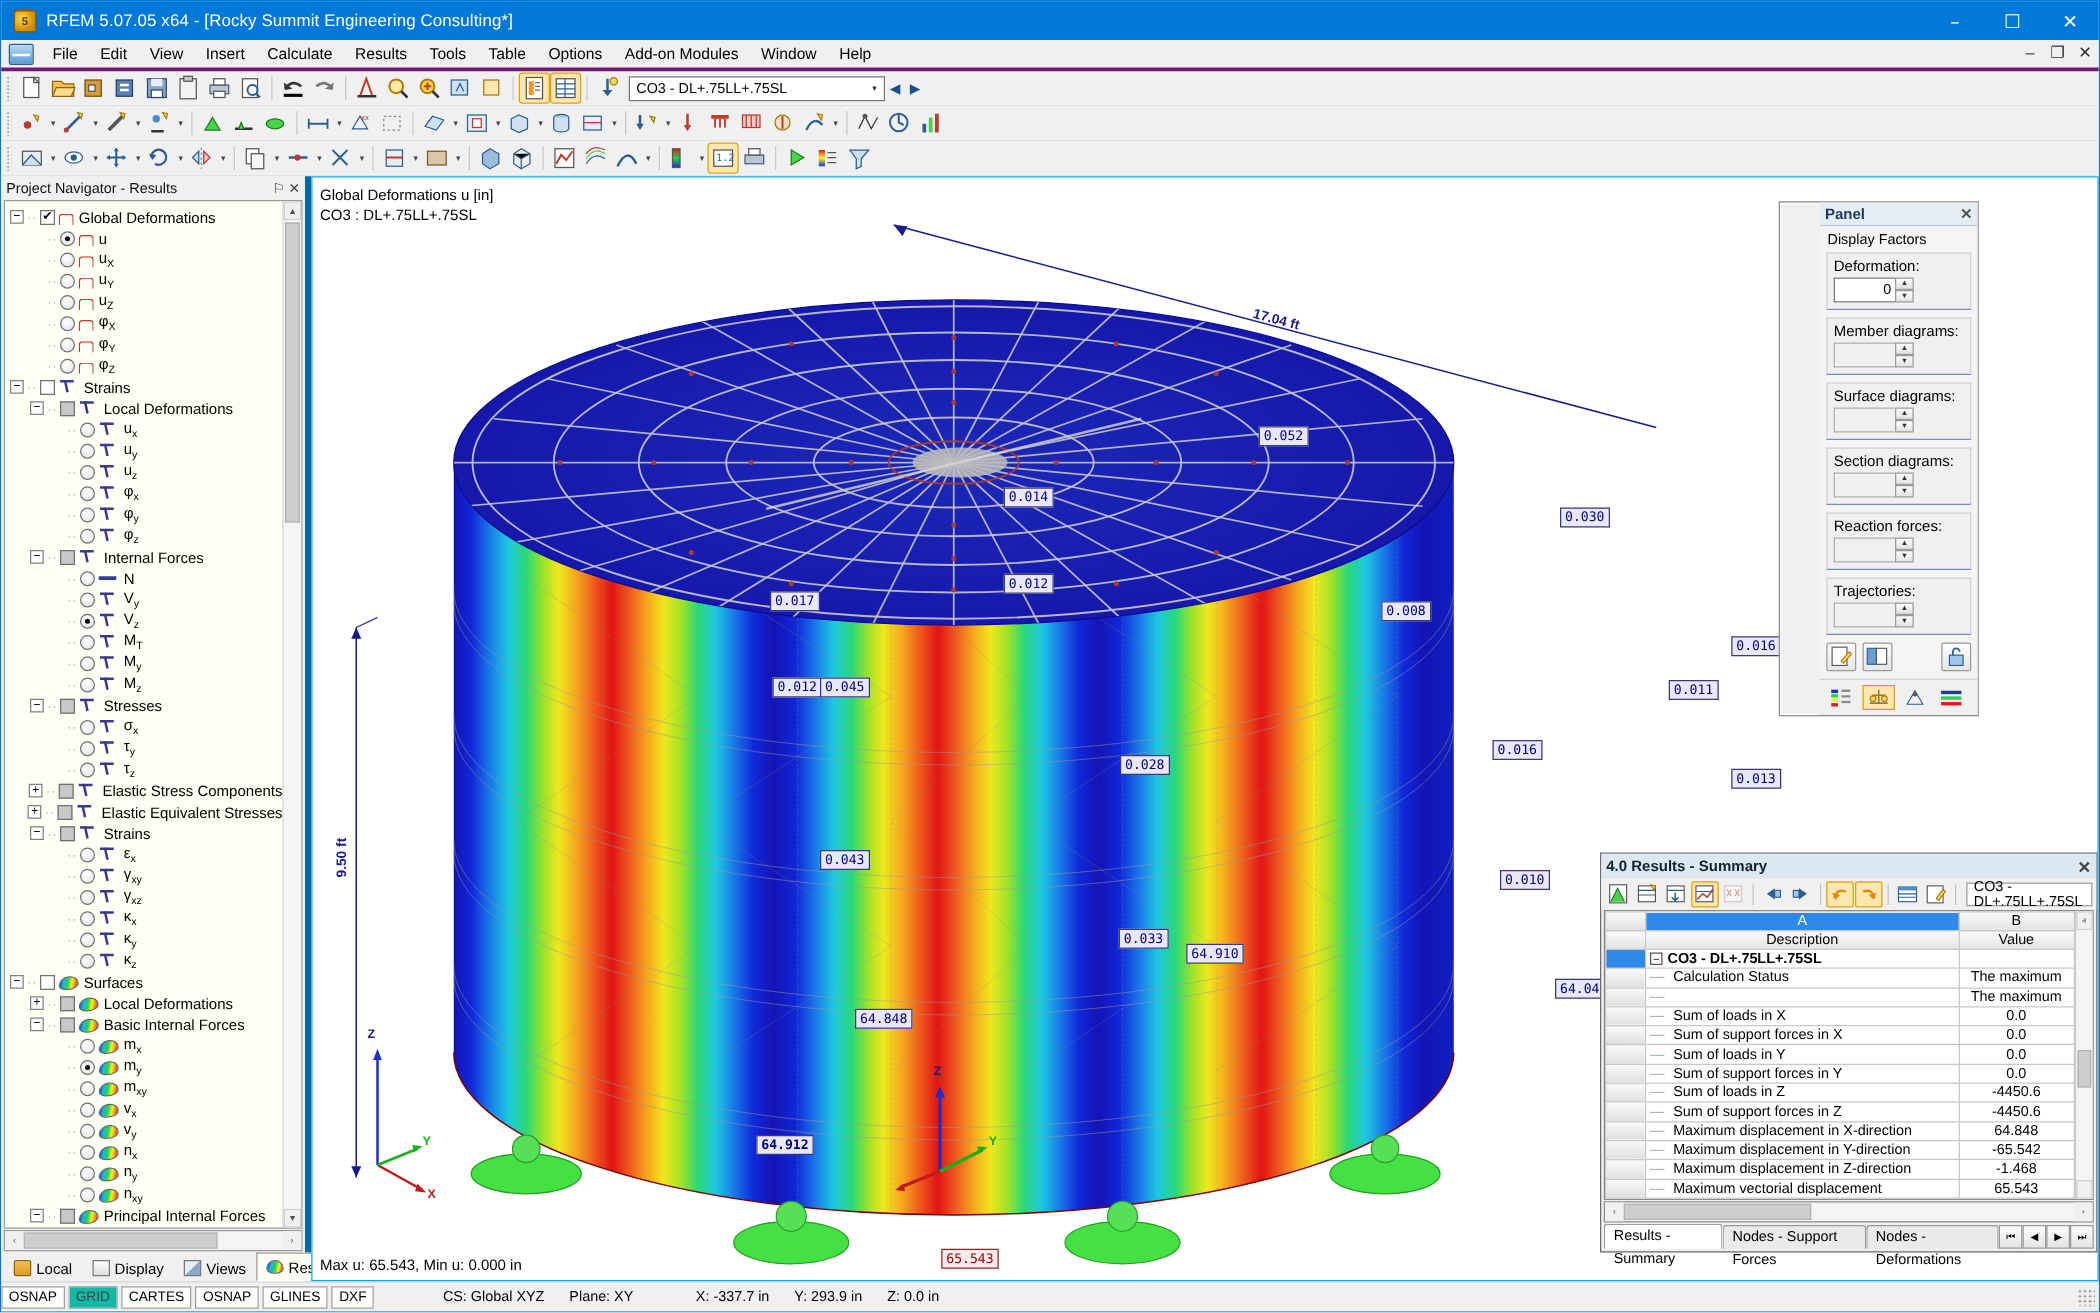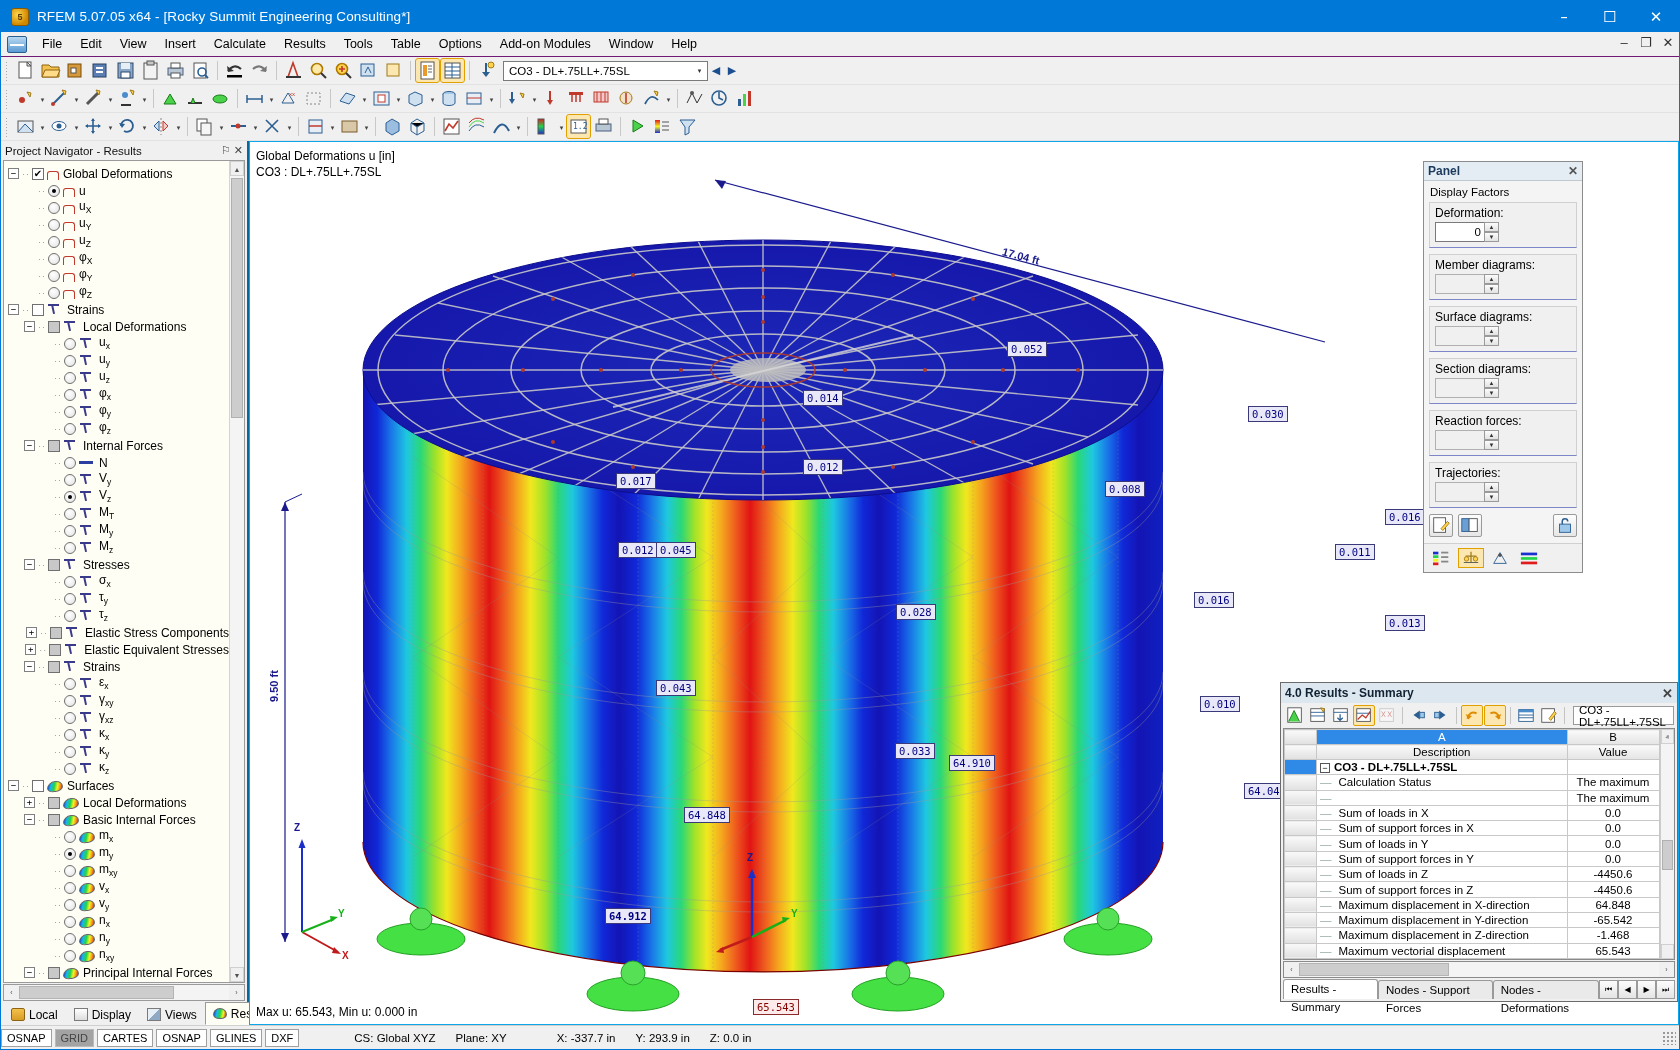--- a/index.html
+++ b/index.html
@@ -33,21 +33,21 @@
   .titlebar .title { font-size: 13.5px; letter-spacing: .1px; }
   .titlebar .spacer { flex: 1; }
   .win-btn {
     width: 46px; height: 31px; display: flex; align-items: center; justify-content: center;
     color: #fff; font-size: 15px; font-family: "DejaVu Sans", sans-serif;
   }
 
   
   .menubar {
     height: 25px; background: #f0f0f0; display: flex; align-items: center;
-    border-bottom: 1px solid #701a75; flex: none; position: relative;
+    border-bottom: 3px solid #701a75; flex: none; position: relative;
   }
   .menubar .mdi-icon {
     width: 20px; height: 17px; margin: 0 6px 0 6px;
     background: linear-gradient(#b8d8f0, #5a9bd4);
     border: 1px solid #2b5f92; border-radius: 2px;
     position: relative;
   }
   .menubar .mdi-icon::after {
     content: ""; position: absolute; left: 2px; right: 2px; top: 7px;
     height: 2px; background: #fff;
@@ -82,21 +82,21 @@
   }
   .lc-combo .arrow { margin-left: auto; width: 15px; text-align: center; font-size: 7px; color:#333; }
   .nav-arrow { width: 16px; text-align: center; color: #1c4f8f; font-size: 11px; }
 
   
   .body-row { flex: 1; display: flex; min-height: 0; position: relative; }
 
   
   .navigator {
     width: 248px; background: #f0f0f0; display: flex; flex-direction: column;
-    border-right: 2px solid #0369a1; flex: none;
+    border-right: 5px solid #0369a1; flex: none;
   }
   .nav-header {
     height: 19px; background: #f0f0f0; display: flex; align-items: center;
     font-size: 11.5px; padding: 0 4px; color: #111;
   }
   .nav-header .hdr-btns { margin-left: auto; display: flex; gap: 3px; color: #444; font-size: 11px; }
   .nav-tree-wrap {
     flex: 1; background: #fffef4; border: 1px solid #9a9a9a; margin: 0 2px;
     display: flex; overflow: hidden; position: relative;
   }
@@ -199,20 +199,21 @@
   .dimtext {
     position: absolute; color: #1a1a8c; font-size: 11px; font-weight: bold; z-index: 6;
     font-family: "Liberation Sans", sans-serif;
   }
 
   
   .panel {
     position: absolute; right: 96px; top: 20px; width: 160px;
     background: #f0f0f0; border: 1px solid #8c8c8c; z-index: 20;
     box-shadow: 0 0 0 1px #fff inset;
+    padding-left: 32px;
   }
   .panel-hdr {
     height: 19px; display: flex; align-items: center; padding: 0 4px;
     font-size: 12px; font-weight: bold; color: #1b3a5c; background: #e4ecf4;
     border-bottom: 1px solid #c0c8d0;
   }
   .panel-hdr .x { margin-left: auto; color: #555; font-size: 12px; }
   .panel-body { padding: 3px 5px 6px; background: #f4f4f4; }
   .panel-sub { font-size: 11.5px; color: #000; margin: 2px 0 4px 1px; }
   .grp {
@@ -299,21 +300,21 @@
   
   .statusbar {
     height: 24px; background: #f0f0f0; display: flex; align-items: center;
     border-top: 1px solid #d0d0d0; flex: none; font-size: 11.5px;
   }
   .wp-label { padding-left: 8px; width: 890px; color: #000; }
   .sb-tog {
     border: 1px solid #a0a0a0; background: #fff; padding: 1px 5px; margin-right: 3px;
     font-size: 11px; line-height: 14px;
   }
-  .sb-tog.off { background: #a3a3a3; color: #444; border-color:#bbb;text-align:center; }
+  .sb-tog.off { background: #14b8a6; color: #444; border-color:#bbb;text-align:center; }
   .sb-field { padding: 0 10px; color: #000; }
   .sb-grip {
     margin-left: auto; margin-right: 3px; width: 14px; height: 14px;
     background-image: radial-gradient(circle, #999 1px, transparent 1px);
     background-size: 4px 4px;
   }
 </style>
 </head>
 <body>
 

